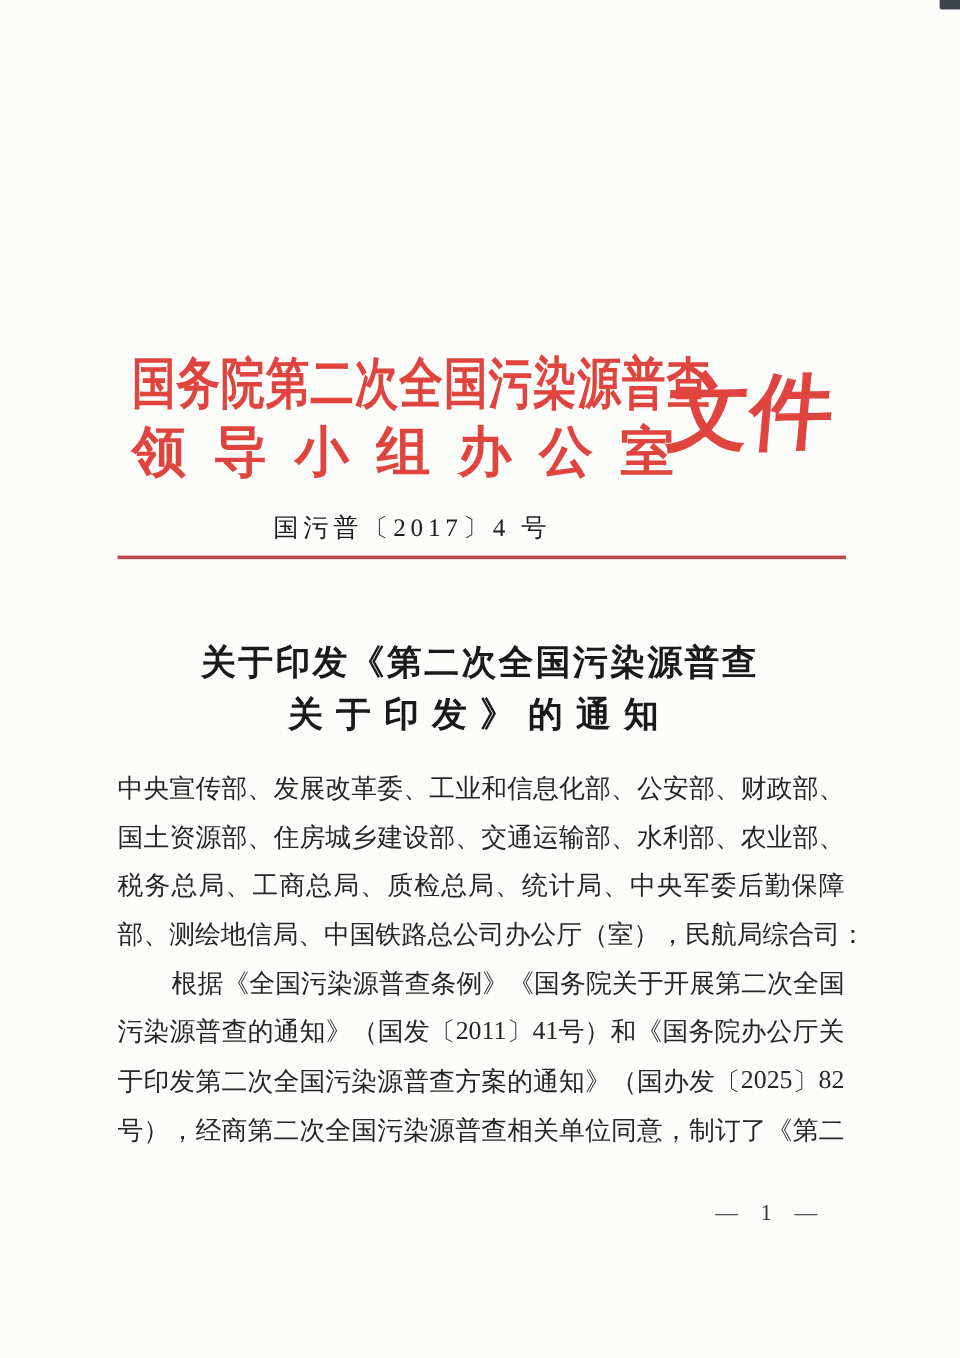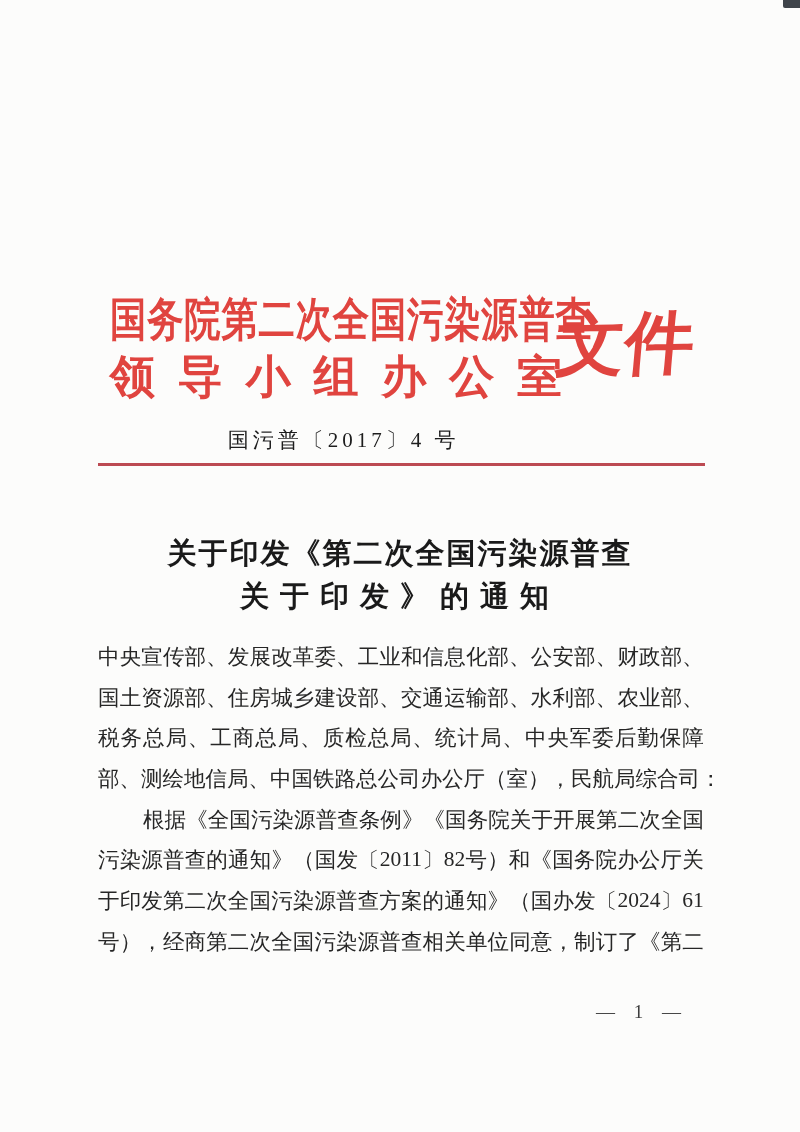--- a/index.html
+++ b/index.html
@@ -271,21 +271,21 @@
         <span>的</span>
         <span>通</span>
         <span>知</span>
         <span>》</span>
         <span>（</span>
         <span>国</span>
         <span>发</span>
         <span>〔</span>
         <span>2011</span>
         <span>〕</span>
-        <span>82</span>
+        <span>41</span>
         <span>号</span>
         <span>）</span>
         <span>和</span>
         <span>《</span>
         <span>国</span>
         <span>务</span>
         <span>院</span>
         <span>办</span>
         <span>公</span>
         <span>厅</span>
@@ -309,23 +309,23 @@
         <span>案</span>
         <span>的</span>
         <span>通</span>
         <span>知</span>
         <span>》</span>
         <span>（</span>
         <span>国</span>
         <span>办</span>
         <span>发</span>
         <span>〔</span>
-        <span>2024</span>
+        <span>2025</span>
         <span>〕</span>
-        <span>61</span>
+        <span>82</span>
       </div>
       <div class="bline">
         <span>号</span>
         <span>）</span>
         <span>，</span>
         <span>经</span>
         <span>商</span>
         <span>第</span>
         <span>二</span>
         <span>次</span>

